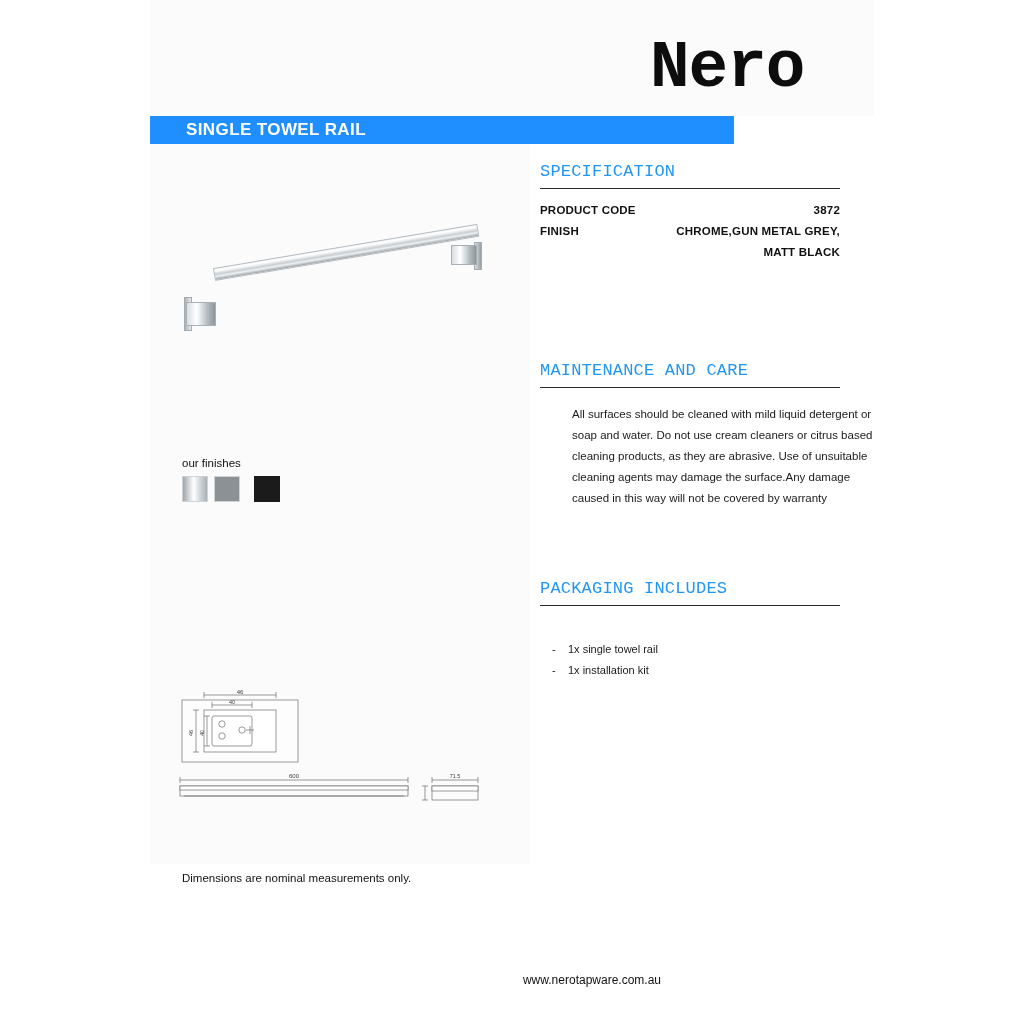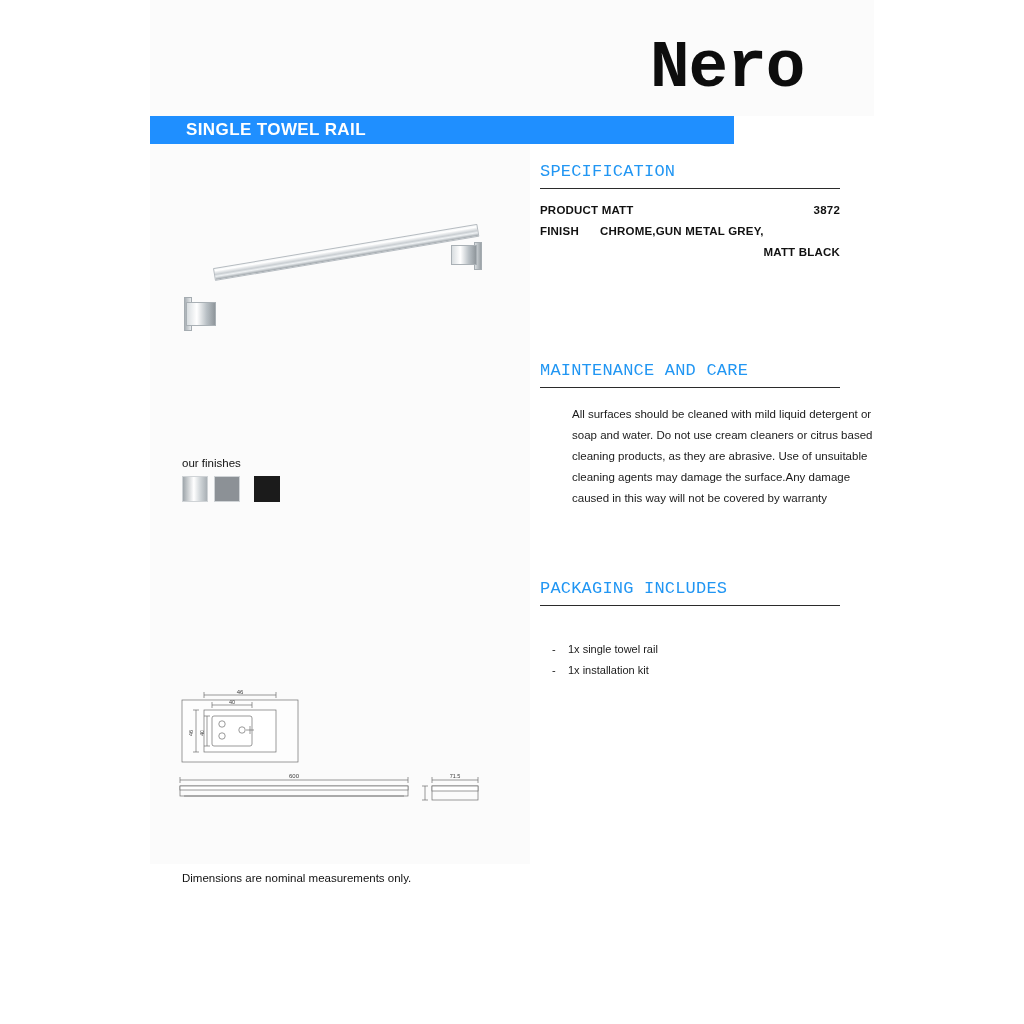--- a/index.html
+++ b/index.html
@@ -76,21 +76,21 @@
   .spec-row {
     position: absolute;
     font-size: 11.5px;
     font-weight: bold;
     color: #111;
     letter-spacing: 0.2px;
   }
   #spec-label-code  { left: 540px; top: 204px; }
   #spec-value-code  { left: 700px; top: 204px; width: 140px; text-align: right; }
   #spec-label-finish{ left: 540px; top: 225px; }
-  #spec-value-finish{ left: 600px; top: 225px; width: 240px; }
+  #spec-value-finish{ left: 600px; top: 225px; width: 240px; text-align: right; }
   #spec-value-finish2{ left: 600px; top: 246px; width: 240px; text-align: right; }
 
   #maint-head { left: 540px; top: 361px; }
   #maint-rule { left: 540px; top: 387px; }
   .body-text {
     position: absolute;
     left: 540px;
     width: 310px;
     font-size: 11.5px;
     line-height: 21px;
@@ -258,21 +258,21 @@
     <div class="rail-post post-left"></div>
   </div>
 
   <div class="finishes-label">our finishes</div>
   <div class="swatch" id="swatch-0"></div>
   <div class="swatch" id="swatch-1"></div>
   <div class="swatch" id="swatch-2"></div>
 
   <div class="sec-head" id="spec-head">SPECIFICATION</div>
   <div class="sec-rule" id="spec-rule"></div>
-  <div class="spec-row" id="spec-label-code">PRODUCT MATT</div>
+  <div class="spec-row" id="spec-label-code">PRODUCT CODE</div>
   <div class="spec-row" id="spec-value-code">3872</div>
   <div class="spec-row" id="spec-label-finish">FINISH</div>
   <div class="spec-row" id="spec-value-finish">CHROME,GUN METAL GREY,</div>
   <div class="spec-row" id="spec-value-finish2">MATT BLACK</div>
 
   <div class="sec-head" id="maint-head">MAINTENANCE AND CARE</div>
   <div class="sec-rule" id="maint-rule"></div>
   <div class="body-text" id="maint-body">All surfaces should be cleaned with mild liquid detergent or soap and water. Do not use cream cleaners or citrus based cleaning products, as they are abrasive. Use of unsuitable cleaning agents may damage the surface.Any damage caused in this way will not be covered by warranty</div>
 
   <div class="sec-head" id="pack-head">PACKAGING INCLUDES</div>
@@ -334,14 +334,17 @@
         <text x="43" y="43" font-size="5.5" text-anchor="middle" transform="rotate(-90 43 43)">46</text>
         <text x="54" y="43" font-size="5" text-anchor="middle" transform="rotate(-90 54 43)">40</text>
         <text x="144" y="88" font-size="6" text-anchor="middle">600</text>
         <text x="305" y="88" font-size="5.5" text-anchor="middle">71.5</text>
       </g>
     </svg>
   </div>
 
   <div class="dim-note">Dimensions are nominal measurements only.</div>
 
+  <div class="footer">
+    <span>www.nerotapware.com.au</span>
+  </div>
 
 </div>
 
 </body></html>

